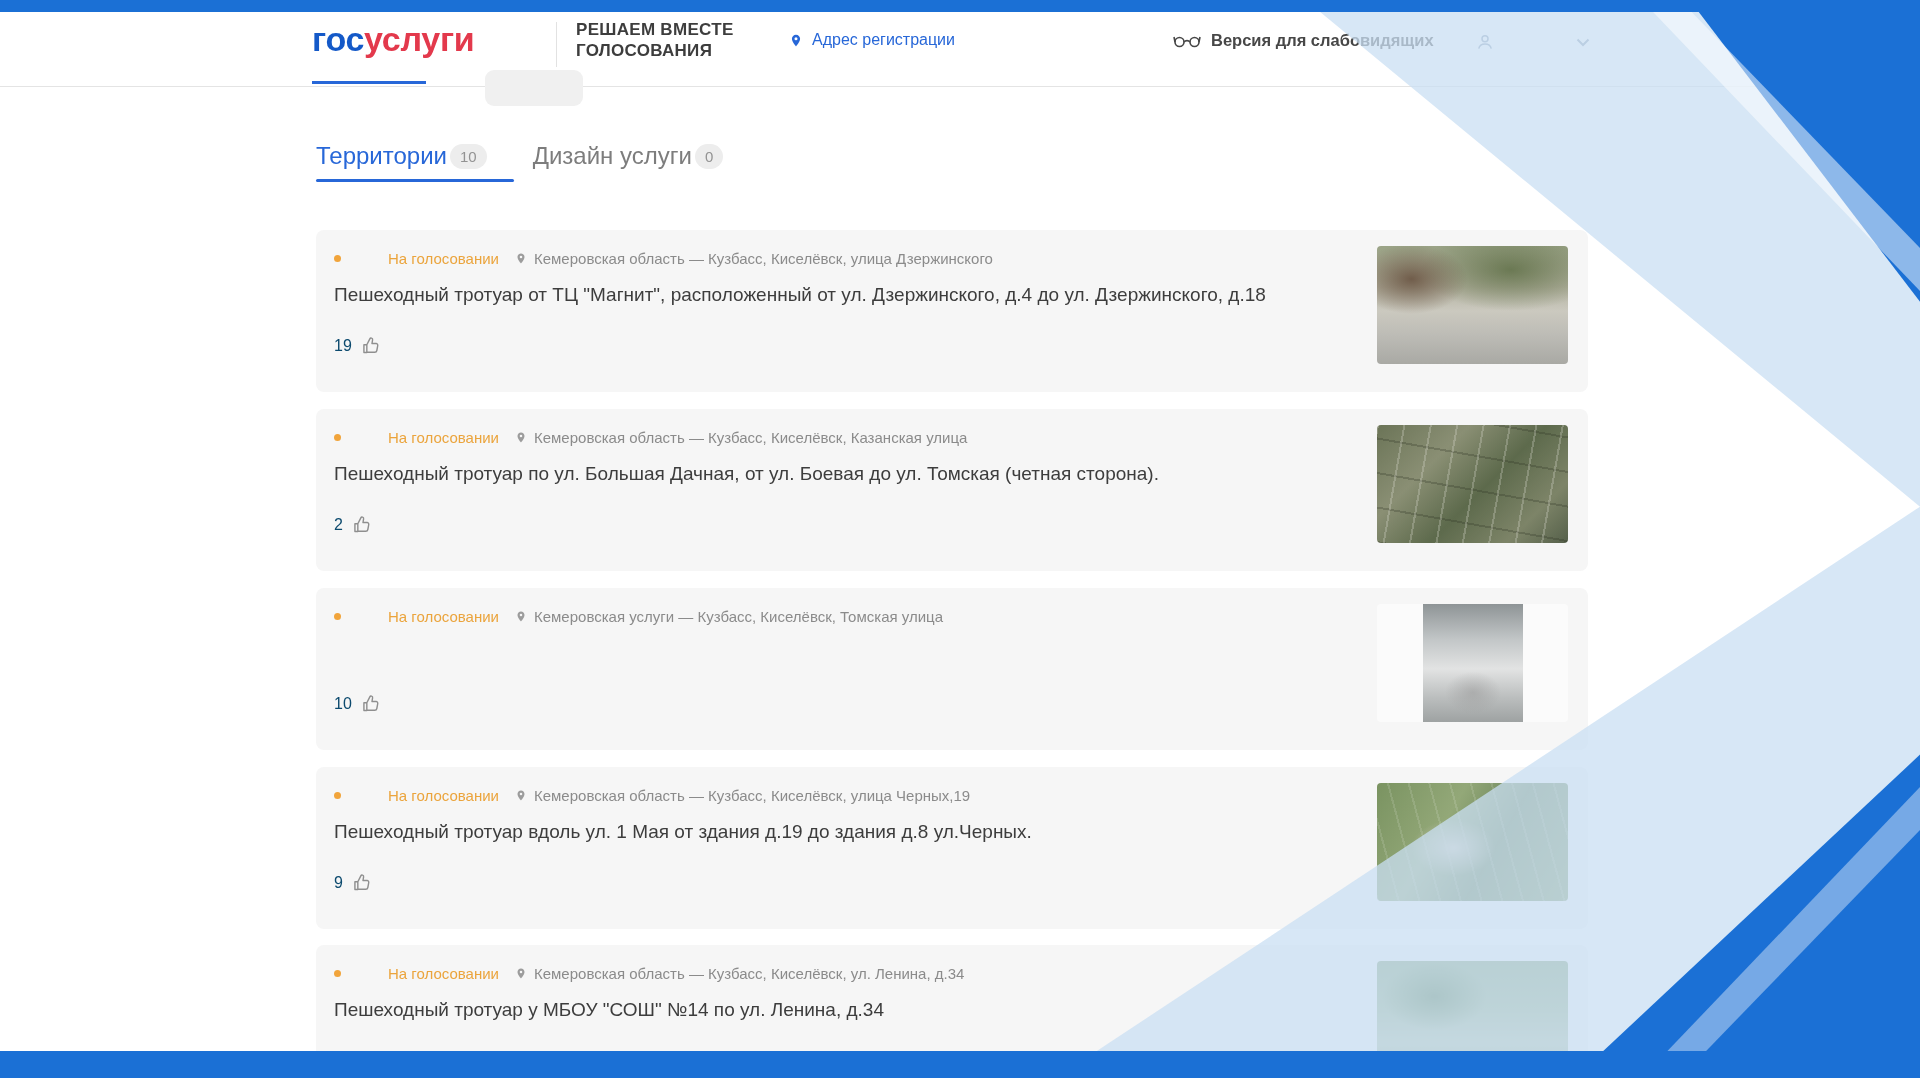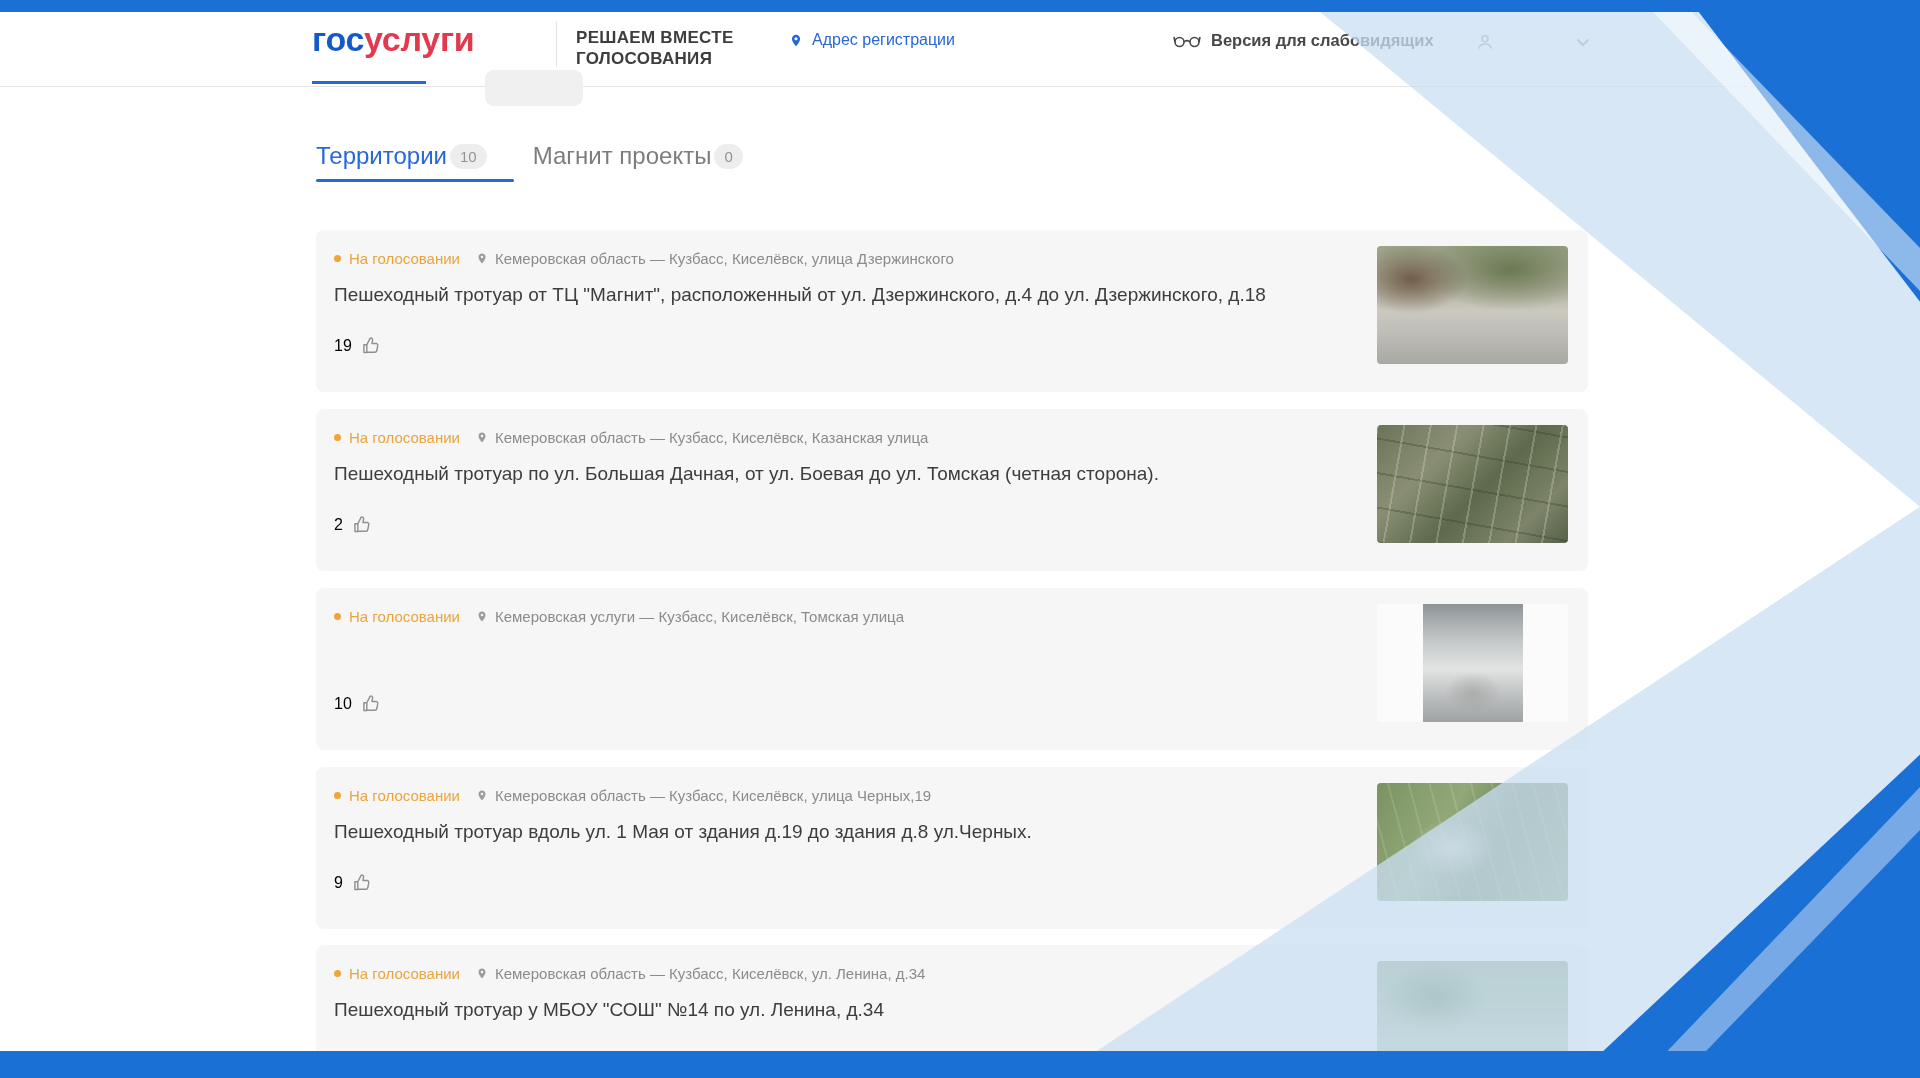--- a/index.html
+++ b/index.html
@@ -9,21 +9,21 @@
 
   
   .header-line{position:absolute;top:74px;left:0;right:0;height:1px;background:#e4e4e4;}
   .logo{position:absolute;left:312px;top:10px;font-size:34px;font-weight:800;letter-spacing:-0.3px;
         text-decoration:none;cursor:pointer;line-height:1;}
   .logo .lb{color:#1459c8;}
   .logo .lr{color:#e3394c;}
   .logo-underline{position:absolute;left:312px;top:69px;width:114px;height:3px;background:#2767d8;}
   .v-divider{position:absolute;left:556px;top:10px;width:1px;height:45px;background:#e2e2e2;}
   .brand{position:absolute;left:576px;top:7px;font-size:17px;line-height:21px;font-weight:700;
-         color:#3d3d3d;letter-spacing:.3px;margin-top:8px;}
+         color:#3d3d3d;letter-spacing:.3px;}
   .addr{position:absolute;left:789px;top:19px;display:flex;align-items:center;gap:9px;
         color:#2767d8;font-size:16px;cursor:pointer;text-decoration:none;}
   .a11y{position:absolute;left:1173px;top:19px;display:flex;align-items:center;gap:10px;
         color:#474747;font-size:16.5px;cursor:pointer;text-decoration:none;font-weight:bold;}
   .user{position:absolute;left:1475px;top:20px;width:115px;display:flex;align-items:center;
         justify-content:space-between;color:#8e9eb3;cursor:pointer;}
   .chip{position:absolute;left:485px;top:58px;width:98px;height:36px;border-radius:9px;background:#f0f0f0;z-index:2;}
   .icon{display:inline-flex;align-items:center;line-height:0;}
 
   
@@ -32,27 +32,27 @@
   .tab.active .tab-label{color:#2767d8;}
   .tab .tab-label{color:#7d7d7d;}
   .badge{background:#ededed;color:#939393;font-size:15px;line-height:15px;padding:5px 10px;border-radius:14px;}
   .tab-underline{position:absolute;left:316px;top:167px;width:198px;height:3px;background:#2767d8;border-radius:2px;}
 
   
   .card{position:absolute;left:316px;width:1272px;height:162px;background:#f6f6f6;border-radius:8px;}
   .card.c0{top:218px;}.card.c1{top:397px;}.card.c2{top:576px;}.card.c3{top:755px;}.card.c4{top:933px;}
   .status-row{position:absolute;left:18px;top:20px;display:flex;align-items:center;font-size:15px;}
   .dot{width:7px;height:7px;border-radius:50%;background:#f1a43b;margin-right:8px;}
-  .status{color:#eba43c;}
+  .status{color:#eba43c;margin-left:39px;}
   .pin-sm{color:#9c9c9c;margin:0 7px 0 16px;}
   .loc{color:#8b8b8b;}
   .card-title{position:absolute;left:18px;top:54px;margin:0;font-size:19px;font-weight:400;color:#3d3d3d;
               width:1000px;cursor:pointer;}
   .likes{position:absolute;left:18px;top:106px;display:flex;align-items:center;gap:9px;cursor:pointer;}
-  .likes-count{color:#000000;font-size:16px;}
+  .likes-count{color:#0c4a6e;font-size:16px;}
   .thumb-icon{color:#8f8f8f;}
   .thumb{position:absolute;top:16px;right:20px;width:191px;height:118px;border-radius:4px;overflow:hidden;cursor:pointer;}
   .thumb.t0{background:
     radial-gradient(80px 50px at 18% 28%, rgba(106,84,66,.9), rgba(106,84,66,0) 70%),
     radial-gradient(120px 55px at 70% 20%, rgba(96,112,72,.85), rgba(96,112,72,0) 75%),
     linear-gradient(180deg,#9aa386 0%,#b3b2a0 35%,#cbc9bf 55%,#bdbcb6 75%,#a9a9a4 100%);}
   .thumb.t1{background:
     repeating-linear-gradient(100deg, rgba(222,222,212,.28) 0 2px, transparent 2px 26px),
     repeating-linear-gradient(10deg, rgba(40,45,30,.25) 0 2px, transparent 2px 34px),
     linear-gradient(135deg,#6b7457 0%,#8a8f74 30%,#5d6a4c 55%,#7d8468 80%,#55604a 100%);}
@@ -136,21 +136,21 @@
     </div>
 
     <div class="chip"></div>
 
     <nav class="tabs">
       <div class="tab active">
         <span class="tab-label">Территории</span>
         <span class="badge">10</span>
       </div>
       <div class="tab">
-        <span class="tab-label">Магнит проекты</span>
+        <span class="tab-label">Дизайн услуги</span>
         <span class="badge">0</span>
       </div>
     </nav>
     <div class="tab-underline"></div>
 
     <article class="card c0">
       <div class="status-row">
         <span class="dot"></span>
         <span class="status">На голосовании</span>
         <span class="icon pin-sm">

